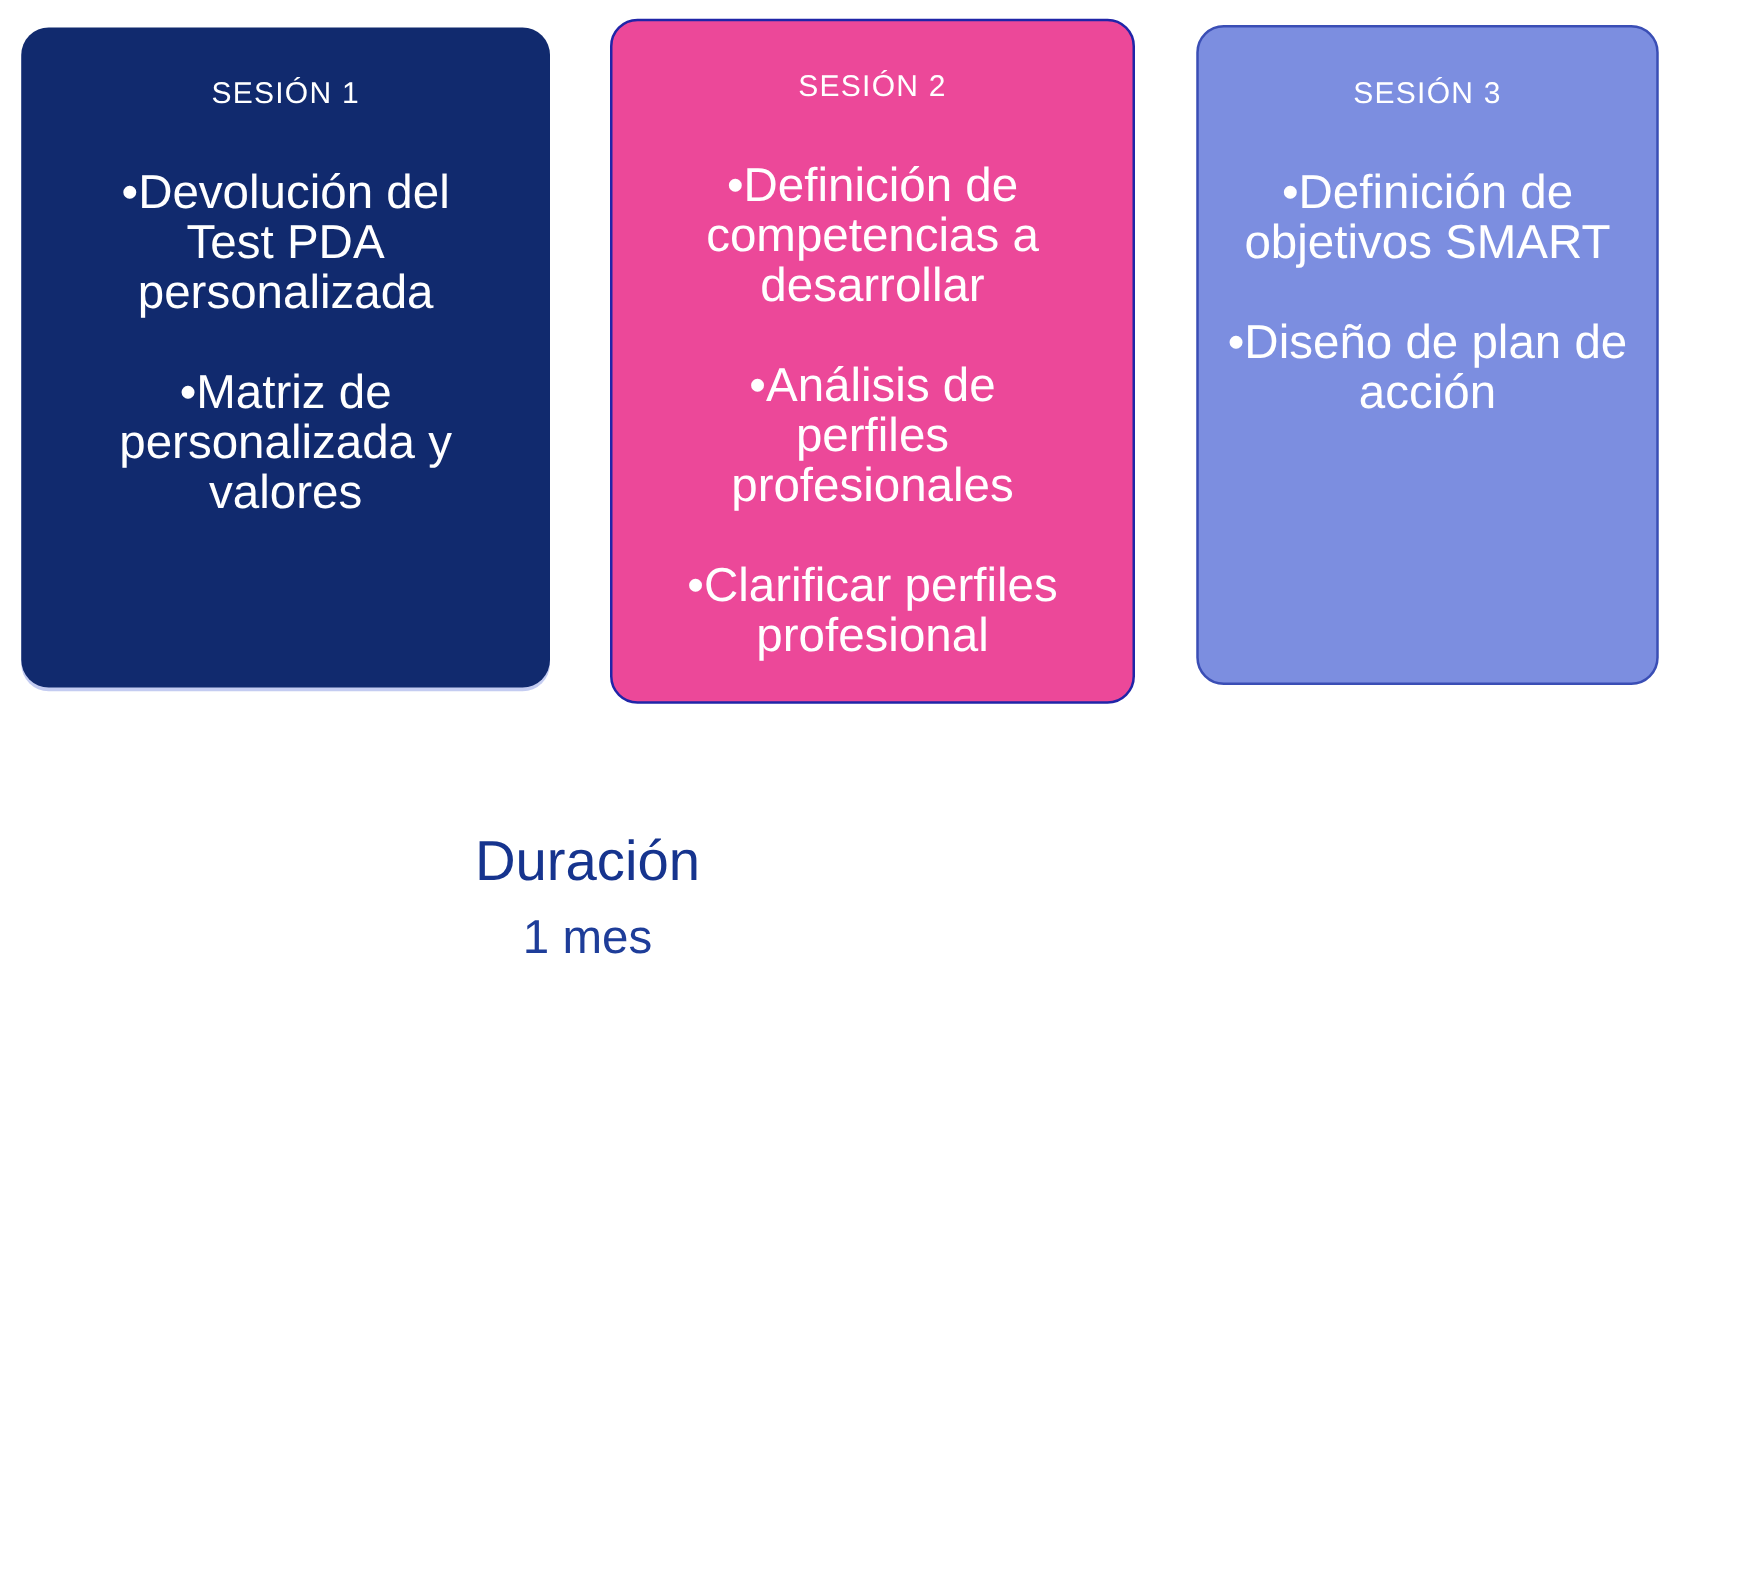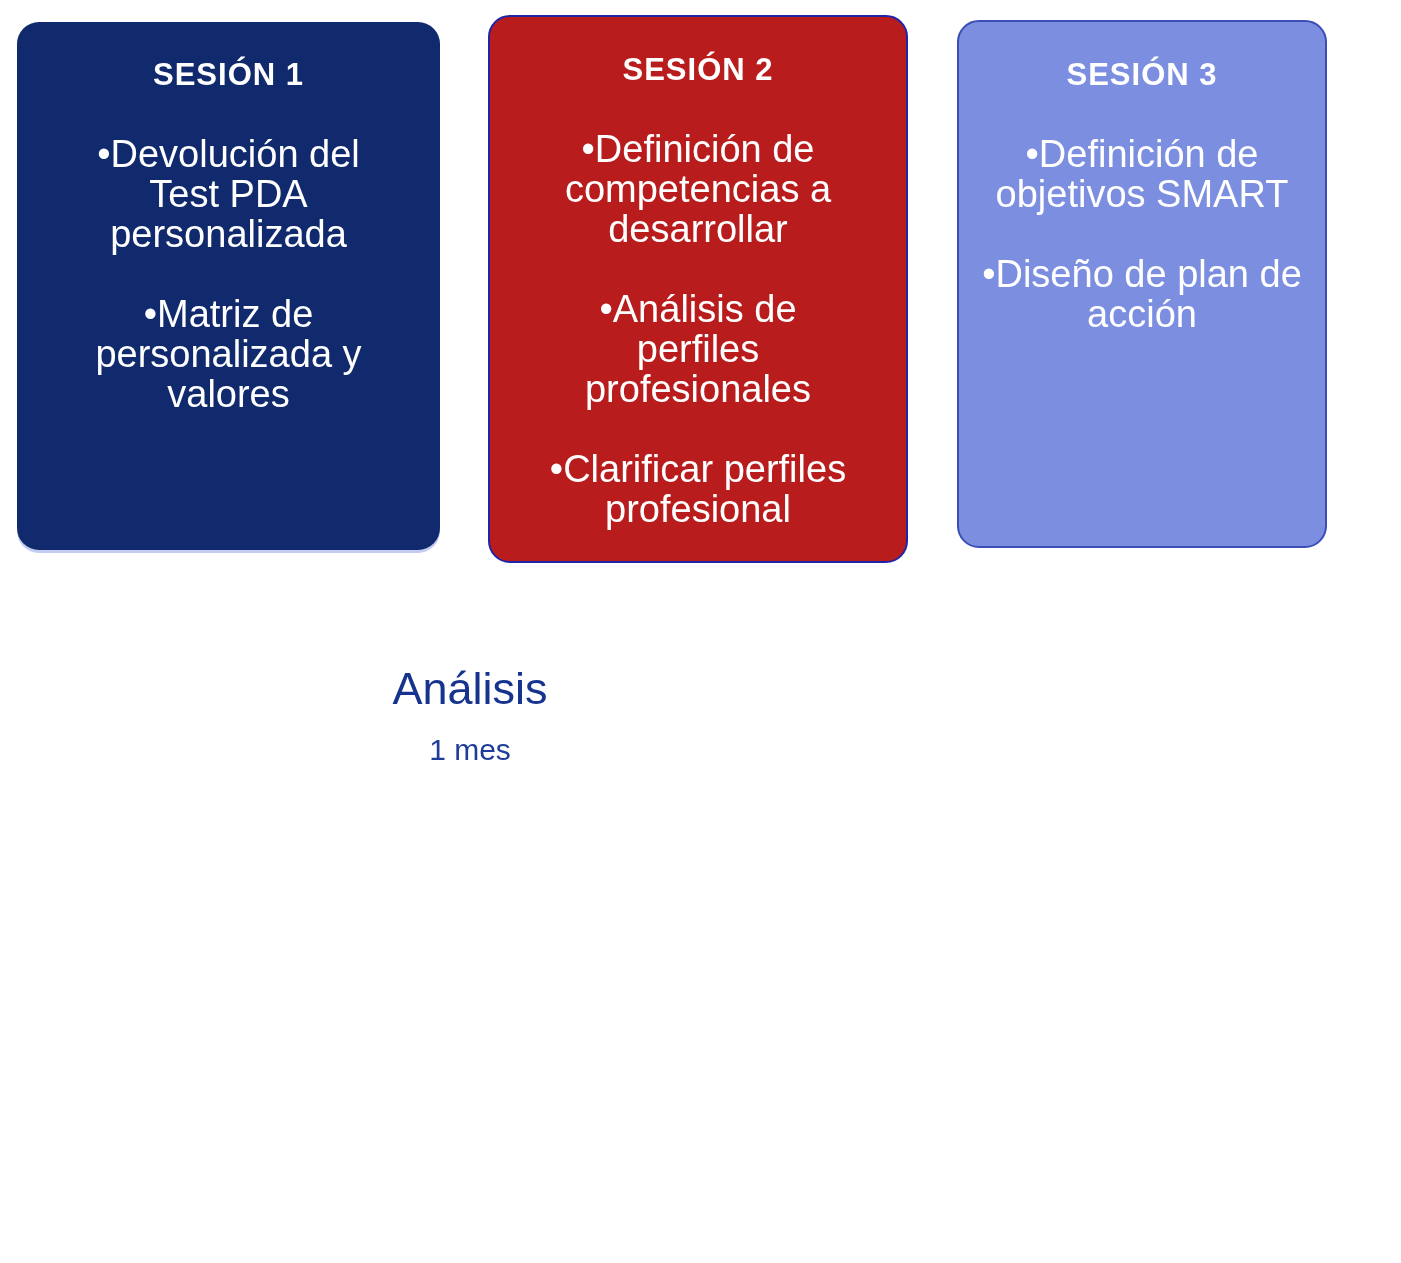--- a/index.html
+++ b/index.html
@@ -36,34 +36,34 @@
     height: 528px;
     margin-top: 22px;
     background: #112A6E;
     box-shadow: 0 3px 0 rgba(124,142,224,0.45);
   }
   .card-2 {
     width: 420px;
     height: 548px;
     margin-top: 15px;
     margin-left: 48px;
-    background: #b91c1c;
+    background: #ec4899;
     border: 2px solid #2025A8;
   }
   .card-3 {
     width: 370px;
     height: 528px;
     margin-top: 20px;
     margin-left: 49px;
     background: #7C8EE0;
     border: 2px solid #3A4EB5;
   }
   .card-title {
-    font-size: 31px;
-    font-weight: bold;
+    font-size: 24px;
+    font-weight: normal;
     letter-spacing: 1px;
     line-height: 38px;
     margin: 0;
   }
   .bullet {
     font-size: 38px;
     line-height: 40px;
     font-weight: 400;
     margin: 40px auto 0 auto;
     max-width: 330px;
@@ -85,21 +85,21 @@
   .info-block.modality {
     margin-left: 50px;
   }
   .info-label {
     font-size: 45px;
     line-height: 52px;
     color: #16348E;
     font-weight: 400;
   }
   .info-value {
-    font-size: 30px;
+    font-size: 38px;
     line-height: 40px;
     color: #1E3D99;
     margin-top: 15px;
   }
 </style>
 </head>
 <body>
 
 <div class="slide">
 
@@ -122,20 +122,20 @@
       <h2 class="card-title">SESIÓN 3</h2>
       <p class="bullet">Definición de objetivos SMART</p>
       <p class="bullet">Diseño de plan de acción</p>
     </section>
 
   </div>
 
   <div class="details-row">
 
     <div class="info-block duration">
-      <div class="info-label">Análisis</div>
+      <div class="info-label">Duración</div>
       <div class="info-value">1 mes</div>
     </div>
 
 
   </div>
 
 </div>
 
 </body></html>

